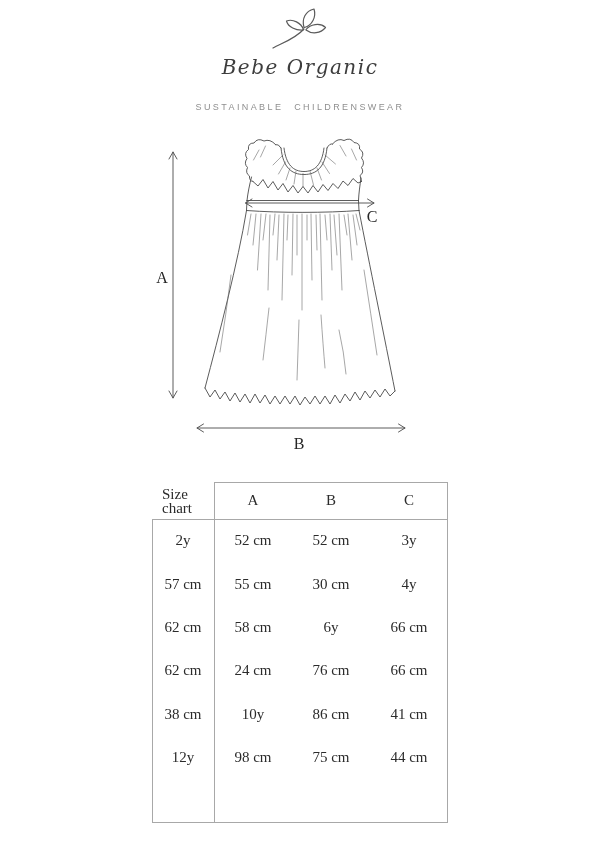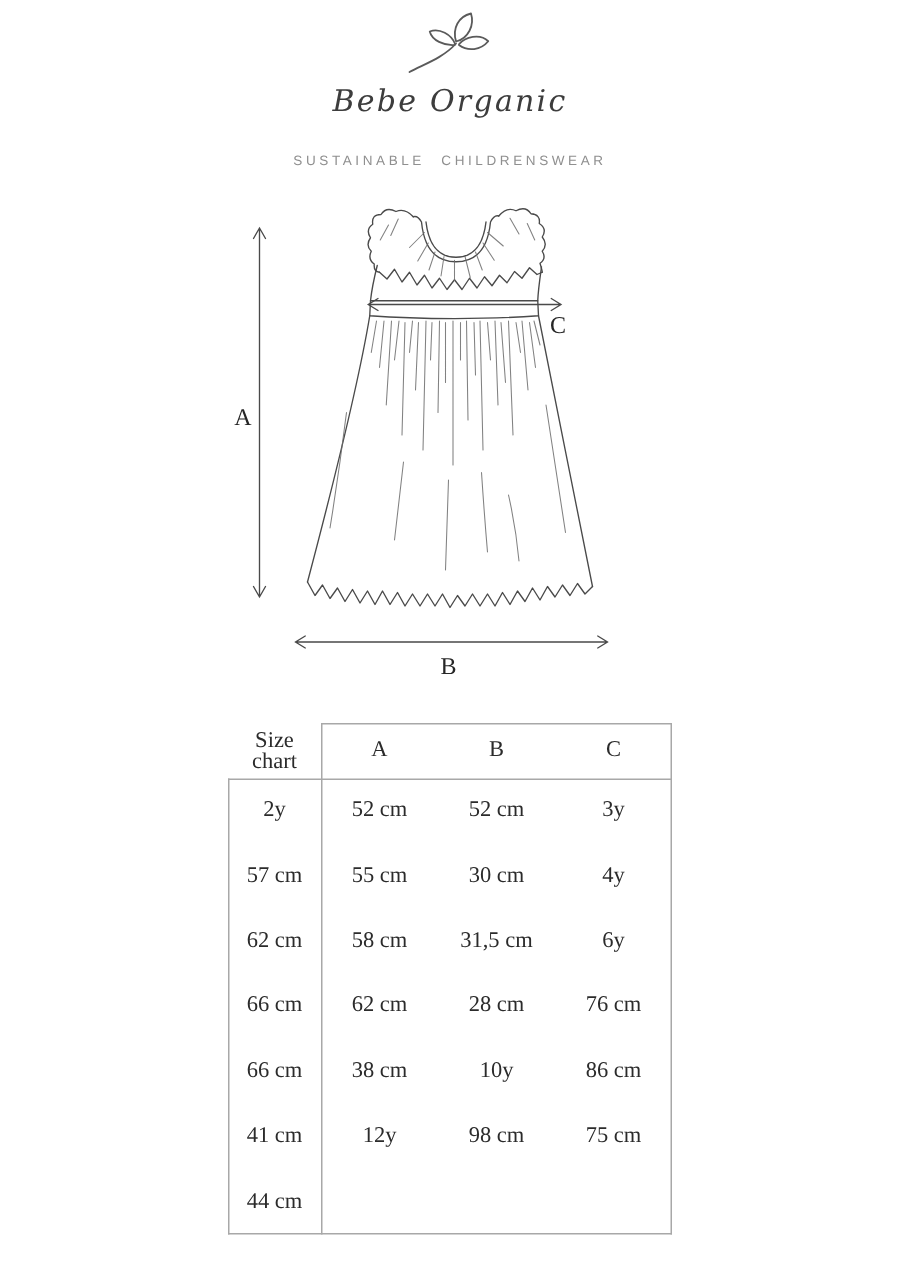--- a/index.html
+++ b/index.html
@@ -33,21 +33,21 @@
   .l-bottom{left:0;right:0;bottom:0;height:1px;}
   .l-left{left:0;top:37px;bottom:0;width:1px;}
   .l-right{right:0;top:0;bottom:0;width:1px;}
   .l-vsep{left:62px;top:0;bottom:0;width:1px;}
   .grid{
     position:absolute;left:0;top:0;right:0;bottom:0;display:grid;
     grid-template-columns:62px 78px 78px 78px;
     grid-template-rows:37px repeat(7, 43.4px);
   }
   .cell{display:flex;align-items:center;justify-content:center;color:#2b2b2b;}
-  .title-cell span{display:block;width:42px;text-align:center;line-height:14px;}
+  .title-cell span{display:block;width:42px;text-align:left;line-height:14px;}
 </style>
 </head>
 <body>
 
 <div class="page">
 
   <div>
     <svg class="branch-svg" viewBox="270 8 66 50">
       <g stroke="#5a5a5a" fill="none" stroke-width="1.2" stroke-linecap="round" stroke-linejoin="round">
         <path d="M275,50 C284,45 297,41 306,31"></path>
@@ -130,26 +130,25 @@
       <div class="cell">52 cm</div>
 
       <div class="cell">3y</div>
       <div class="cell">57 cm</div>
       <div class="cell">55 cm</div>
       <div class="cell">30 cm</div>
 
       <div class="cell">4y</div>
       <div class="cell">62 cm</div>
       <div class="cell">58 cm</div>
-      <div class="cell">31,5 cm</div>
 
       <div class="cell">6y</div>
       <div class="cell">66 cm</div>
       <div class="cell">62 cm</div>
-      <div class="cell">28 cm</div>
+      <div class="cell">24 cm</div>
 
       <div class="cell">76 cm</div>
       <div class="cell">66 cm</div>
       <div class="cell">38 cm</div>
 
       <div class="cell">10y</div>
       <div class="cell">86 cm</div>
       <div class="cell">41 cm</div>
 
       <div class="cell">12y</div>

